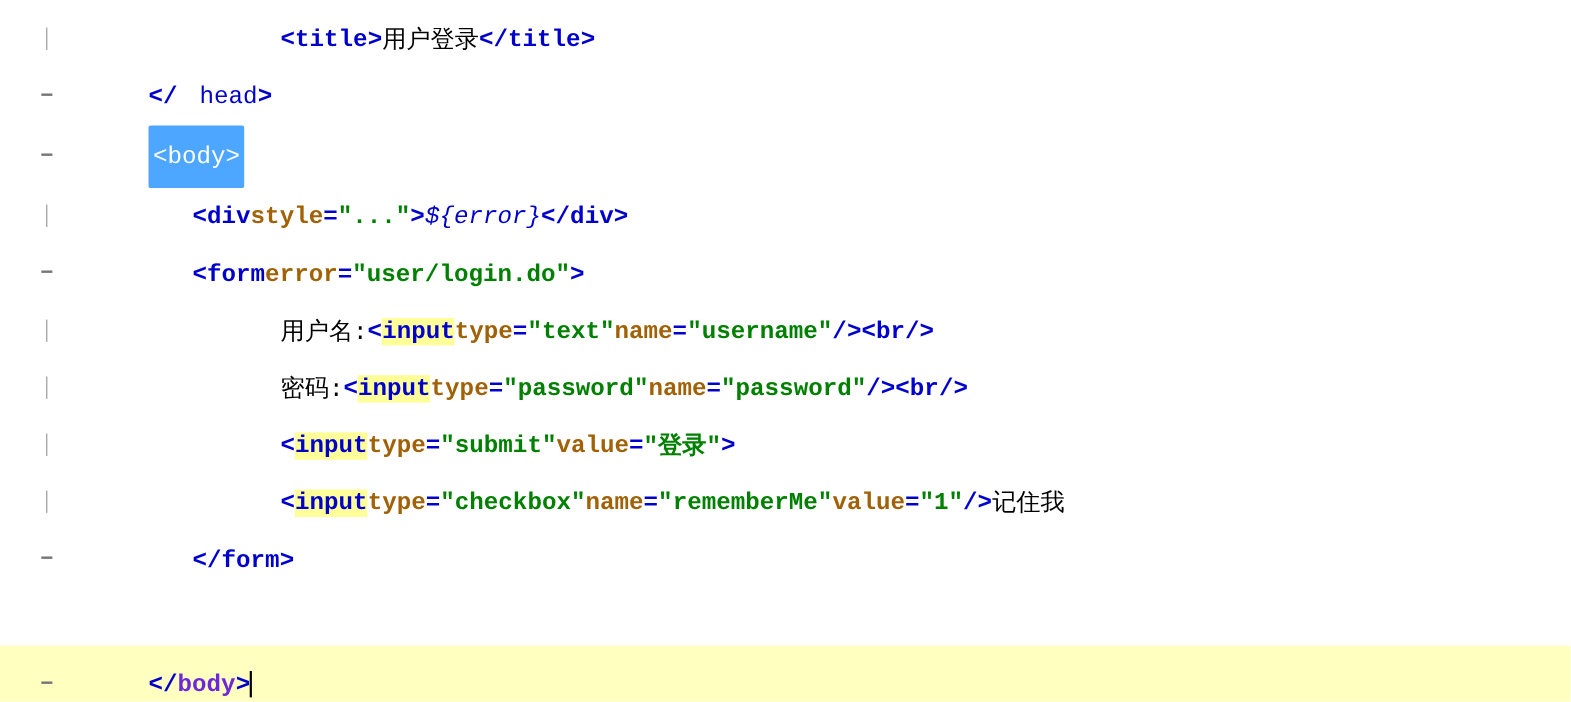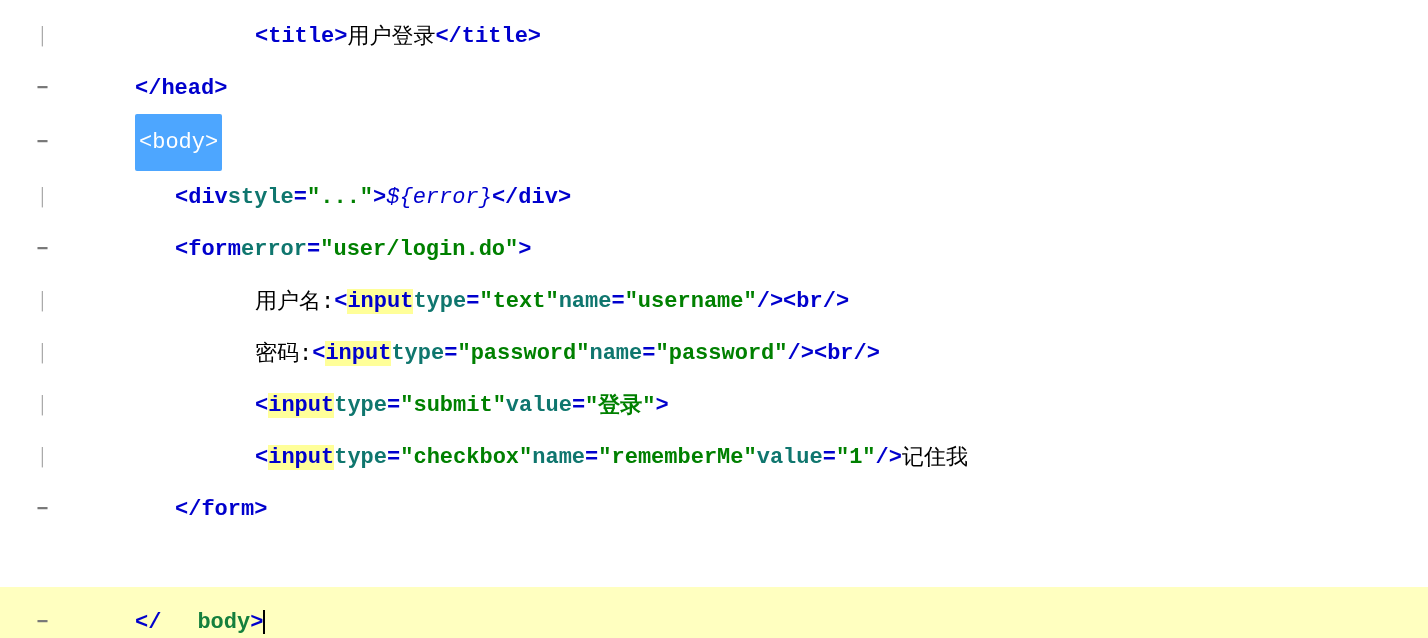--- a/index.html
+++ b/index.html
@@ -32,21 +32,21 @@
       color: #0000cd;
       font-weight: bold;
     }
 
     .tag-name {
       color: #0000cd;
       font-weight: bold;
     }
 
     .attr-name {
-      color: #0f766e;
+      color: #a16207;
       font-weight: bold;
     }
 
     .attr-value {
       color: #008000;
       font-weight: bold;
     }
 
     .chinese-text {
       color: #000000;
@@ -144,21 +144,21 @@
       </div>
     </div>
 
     <div class="line-row top-section">
       <div class="gutter-cell">
         <span class="minus-icon">−</span>
       </div>
       <div class="code-line">
         <span class="sp1"></span>
         <span class="tag-bracket">&lt;/</span>
-          <span style="color:#0000cd; font-weight:bold; background:transparent;">head</span>
+          <span style="color:#0000cd; font-weight:normal; background:transparent;margin-left:20px;">head</span>
           <span class="tag-bracket">&gt;</span>
       </div>
     </div>
 
     <div class="line-row top-section">
       <div class="gutter-cell">
         <span class="minus-icon">−</span>
       </div>
       <div class="code-line">
         <span class="sp1"></span>
@@ -320,20 +320,20 @@
       <div class="code-line"></div>
     </div>
 
     <div class="line-row" style="background:#ffffc0; min-height:70px;">
       <div class="gutter-cell">
         <span class="minus-icon">−</span>
       </div>
       <div class="code-line">
         <span class="sp1"></span>
         <span class="tag-bracket">&lt;/</span>
-          <span style="color:#15803d; font-weight:bold;margin-left:36px;">body</span>
+          <span style="color:#6d28d9; font-weight:bold;">body</span>
           <span class="tag-bracket">&gt;</span>
           <span class="cursor"></span>
       </div>
     </div>
 
   </div>
 </div>
 
 </body></html>

